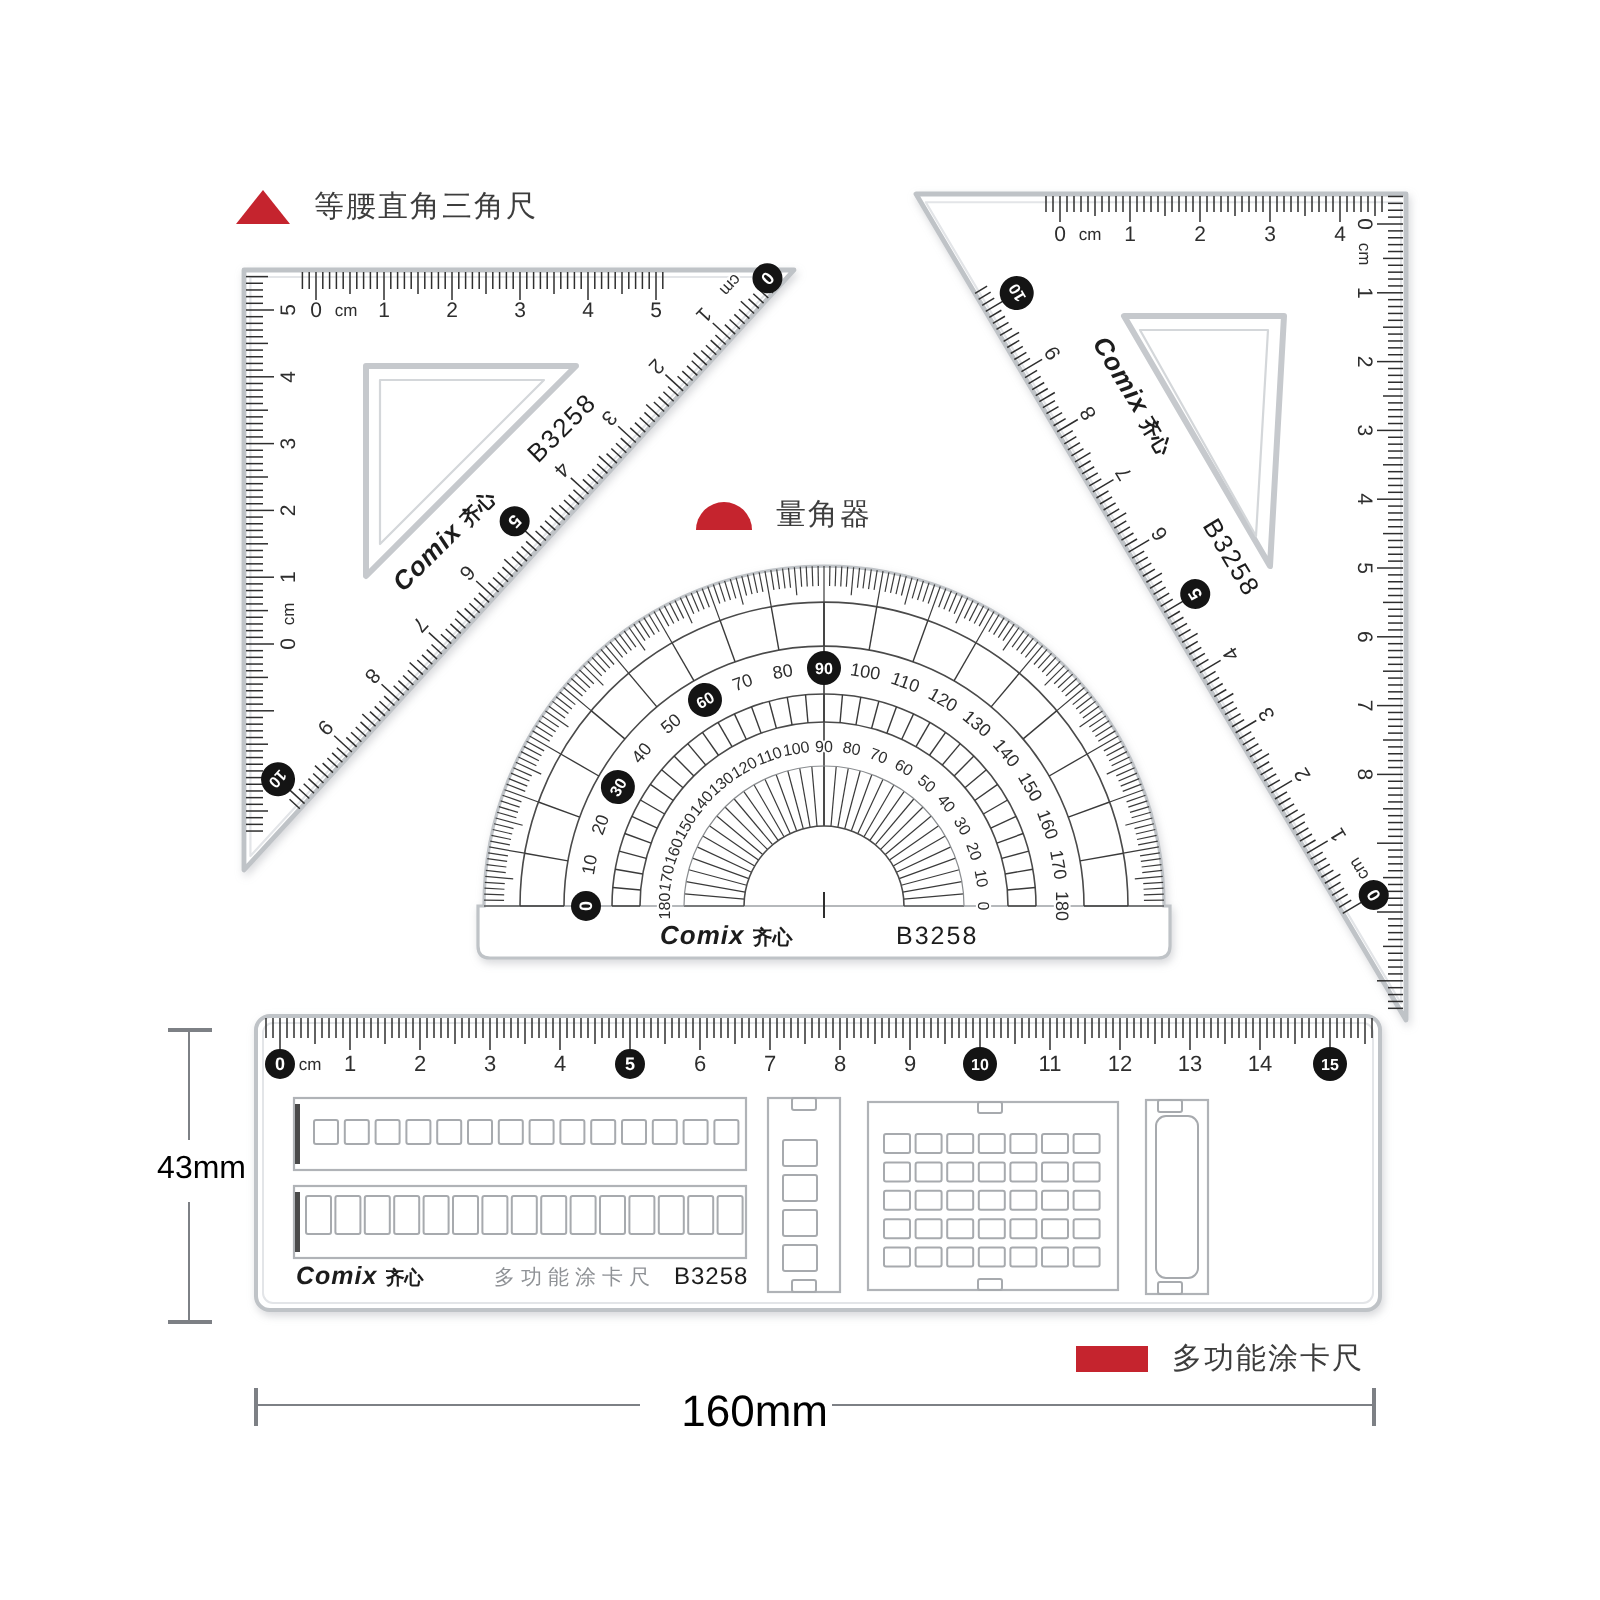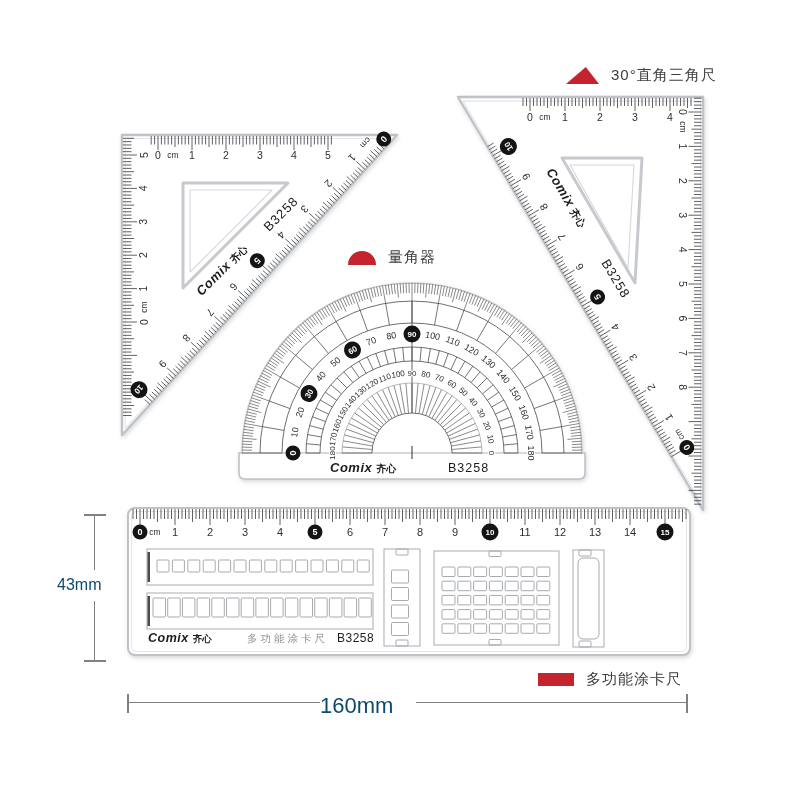--- a/index.html
+++ b/index.html
@@ -10,33 +10,33 @@
   .inst{position:absolute;}
   .sil{filter:drop-shadow(1px 2px 2px rgba(110,116,124,.28));}
   .halo{paint-order:stroke;stroke:#ffffff;stroke-width:2px;}
   .callout{position:absolute;display:flex;align-items:center;gap:12px;}
   .co-text{font-size:15px;color:#3d3d3d;letter-spacing:1px;white-space:nowrap;}
   .ico{display:inline-block;background:#c5242e;}
   .ico.tri-iso{width:27px;height:17px;clip-path:polygon(0 100%,100% 100%,50% 0);}
   .ico.tri-30{width:33px;height:17px;clip-path:polygon(0 100%,100% 100%,60% 0);}
   .ico.half-circle{width:28px;height:14px;border-radius:14px 14px 0 0;}
   .ico.bar{width:36px;height:13px;}
-  .dim-text{position:absolute;color:#0c4a6e;text-align:left;}
+  .dim-text{position:absolute;color:#000000;text-align:right;}
   .vline,.hline,.vcap,.hcap{position:absolute;background:#7d8085;}
 </style>
 </head>
 <body>
 
 <div class="stage">
 
+  <div class="callout" style="left:118px;top:94px">
+    <span class="ico tri-iso"></span>
+    <span class="co-text">等腰直角三角尺</span>
+  </div>
 
-  <div class="callout" style="left:566px;top:66px">
-    <span class="ico tri-30"></span>
-    <span class="co-text">30°直角三角尺</span>
-  </div>
 
   <div class="callout" style="left:348px;top:248px">
     <span class="ico half-circle"></span>
     <span class="co-text">量角器</span>
   </div>
 
   <div class="callout" style="left:538px;top:670px">
     <span class="ico bar"></span>
     <span class="co-text">多功能涂卡尺</span>
   </div>

